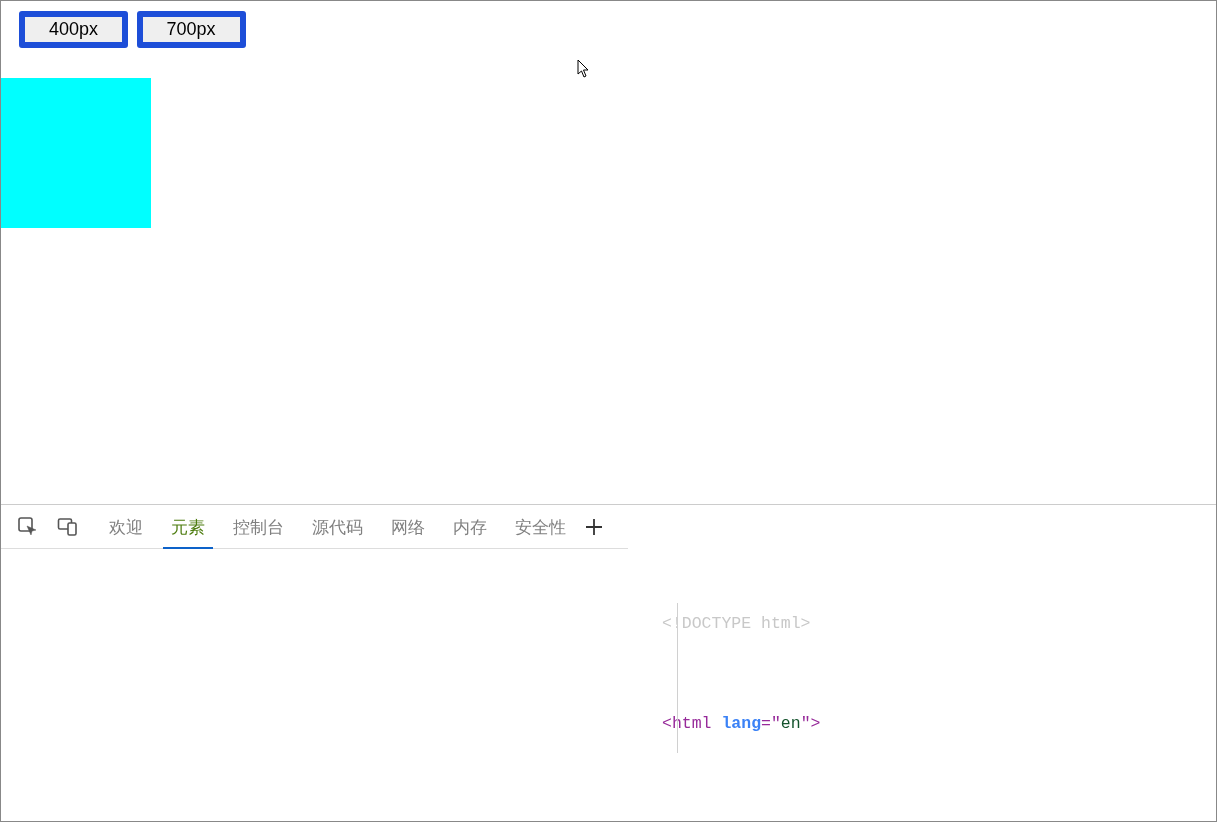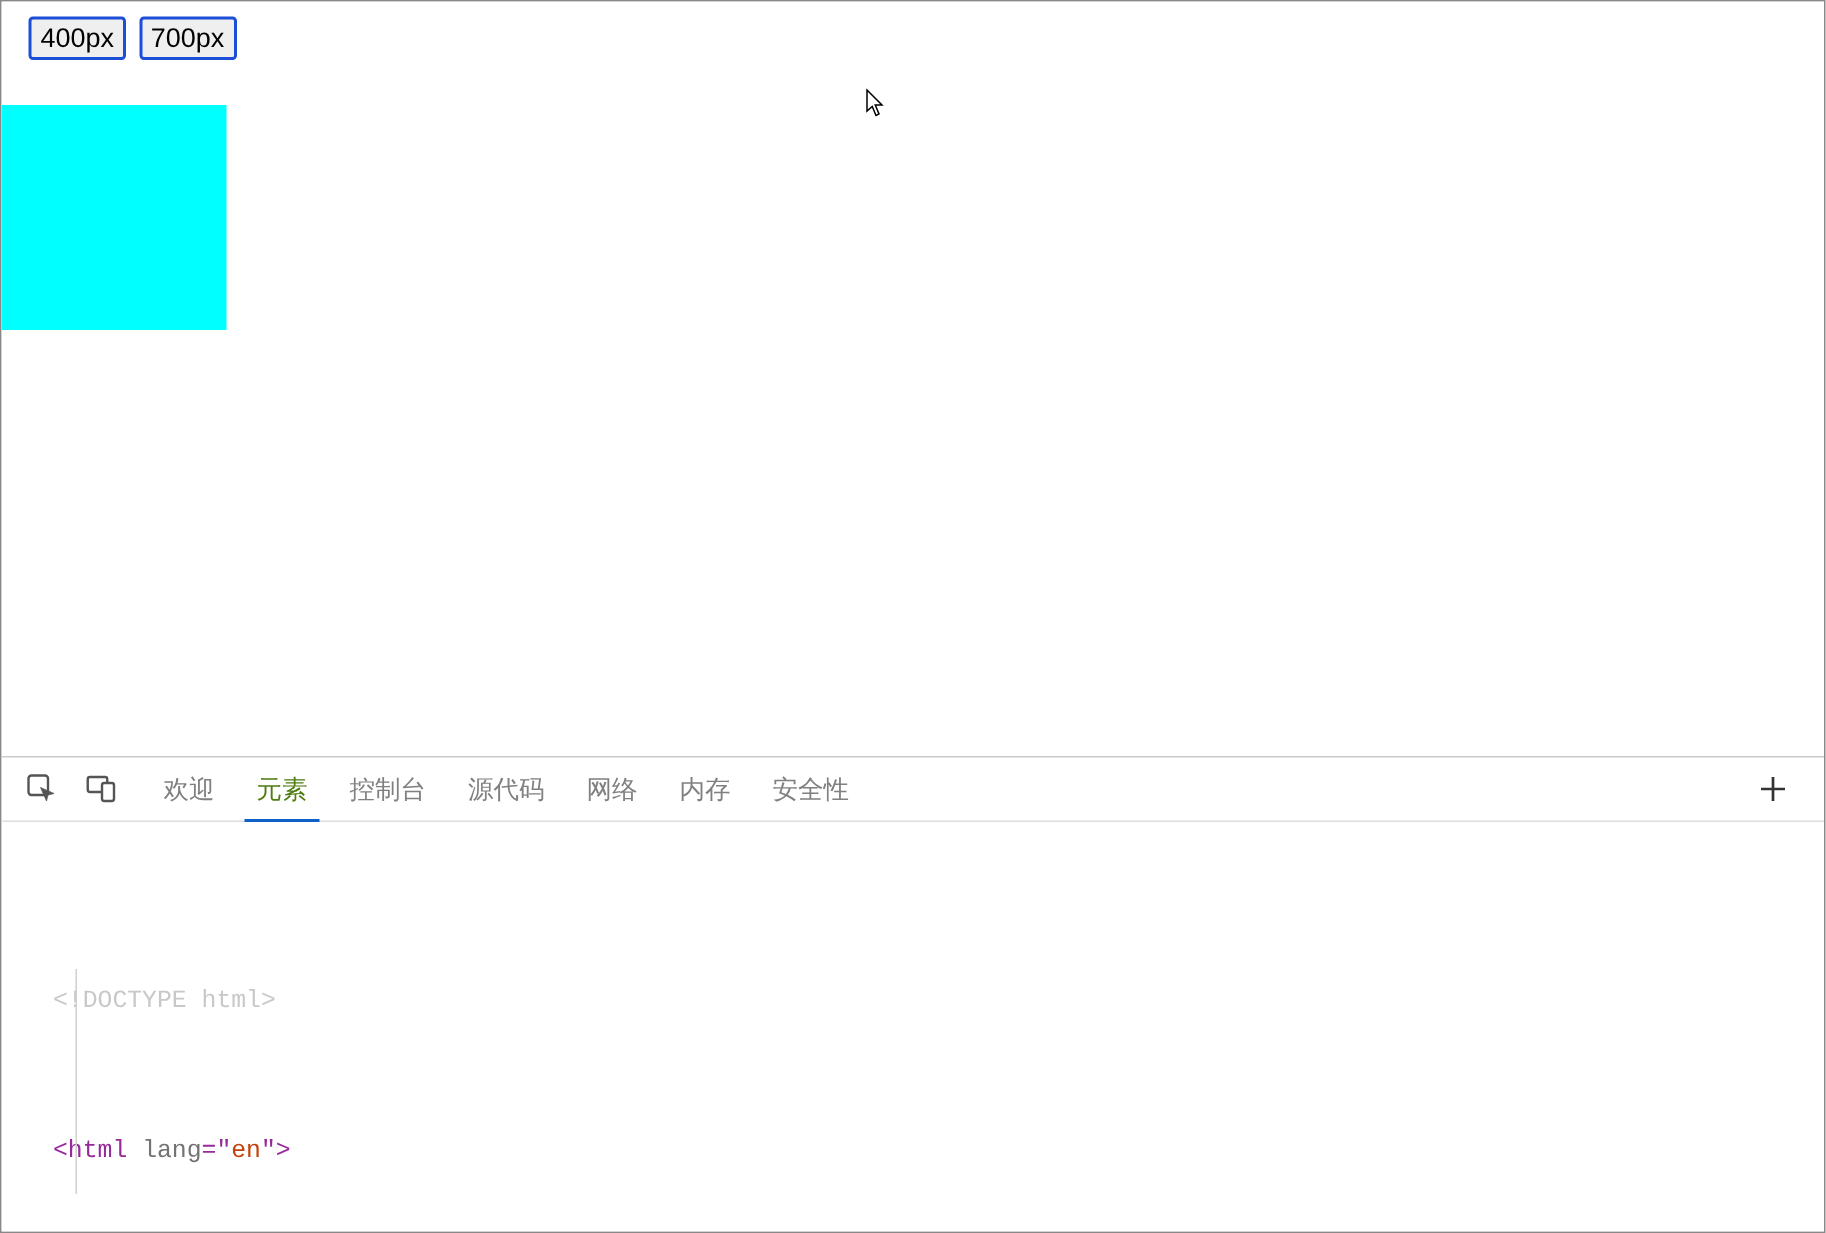--- a/index.html
+++ b/index.html
@@ -18,23 +18,23 @@
       left: 0; right: 0; top: 0;
       height: 502px;
       background: #fff;
     }
     .page-buttons {
       padding: 10px 0 0 18px;
     }
     .page-buttons button {
       font-family: Arial, sans-serif;
       font-size: 18px;
-      padding: 2px 6px;
+      padding: 2px 24px;
       background: #efefef;
-      border: 2px solid #1d4ed8;
+      border: 6px solid #1d4ed8;
       border-radius: 3px;
       margin-right: 4px;
       cursor: pointer;
     }
     .box1 {
       width: 150px;
       height: 150px;
       background: #00ffff;
       margin-top: 30px;
       margin-left: 0;
@@ -49,21 +49,21 @@
     .cursor svg { display: block; }
     
     .devtools {
       position: absolute;
       left: 0; right: 0;
       top: 503px;
       bottom: 0;
       border-top: 1px solid #ccc;
       background: #fff;
       display: flex;
-      flex-direction: column;
+      flex-direction: row;
     }
     .devtools-tabs {
       display: flex;
       align-items: center;
       height: 44px;
       border-bottom: 1px solid #ddd;
       padding-left: 14px;
       position: relative;
     }
     .devtools-tabs .icon-btn {
@@ -126,22 +126,22 @@
       flex: 0 0 34px;
       text-align: right;
       padding-right: 4px;
       color: #777;
       position: relative;
       user-select: none;
     }
     .indent0 { padding-left: 0; }
     .content { flex: 1 1 auto; }
     .c-tag { color: #972a9a; }
-    .c-attr { color: #737373; }
-    .c-str { color: #c2410c; }
+    .c-attr { color: #3b82f6; font-weight: bold; }
+    .c-str { color: #14532d; }
     .c-light { color: #c8c8c8; }
     .tree-line {
       position: absolute;
       left: 49px;
       width: 1px;
       background: #d0d0d0;
     }
   </style>
 </head>
 <body>

